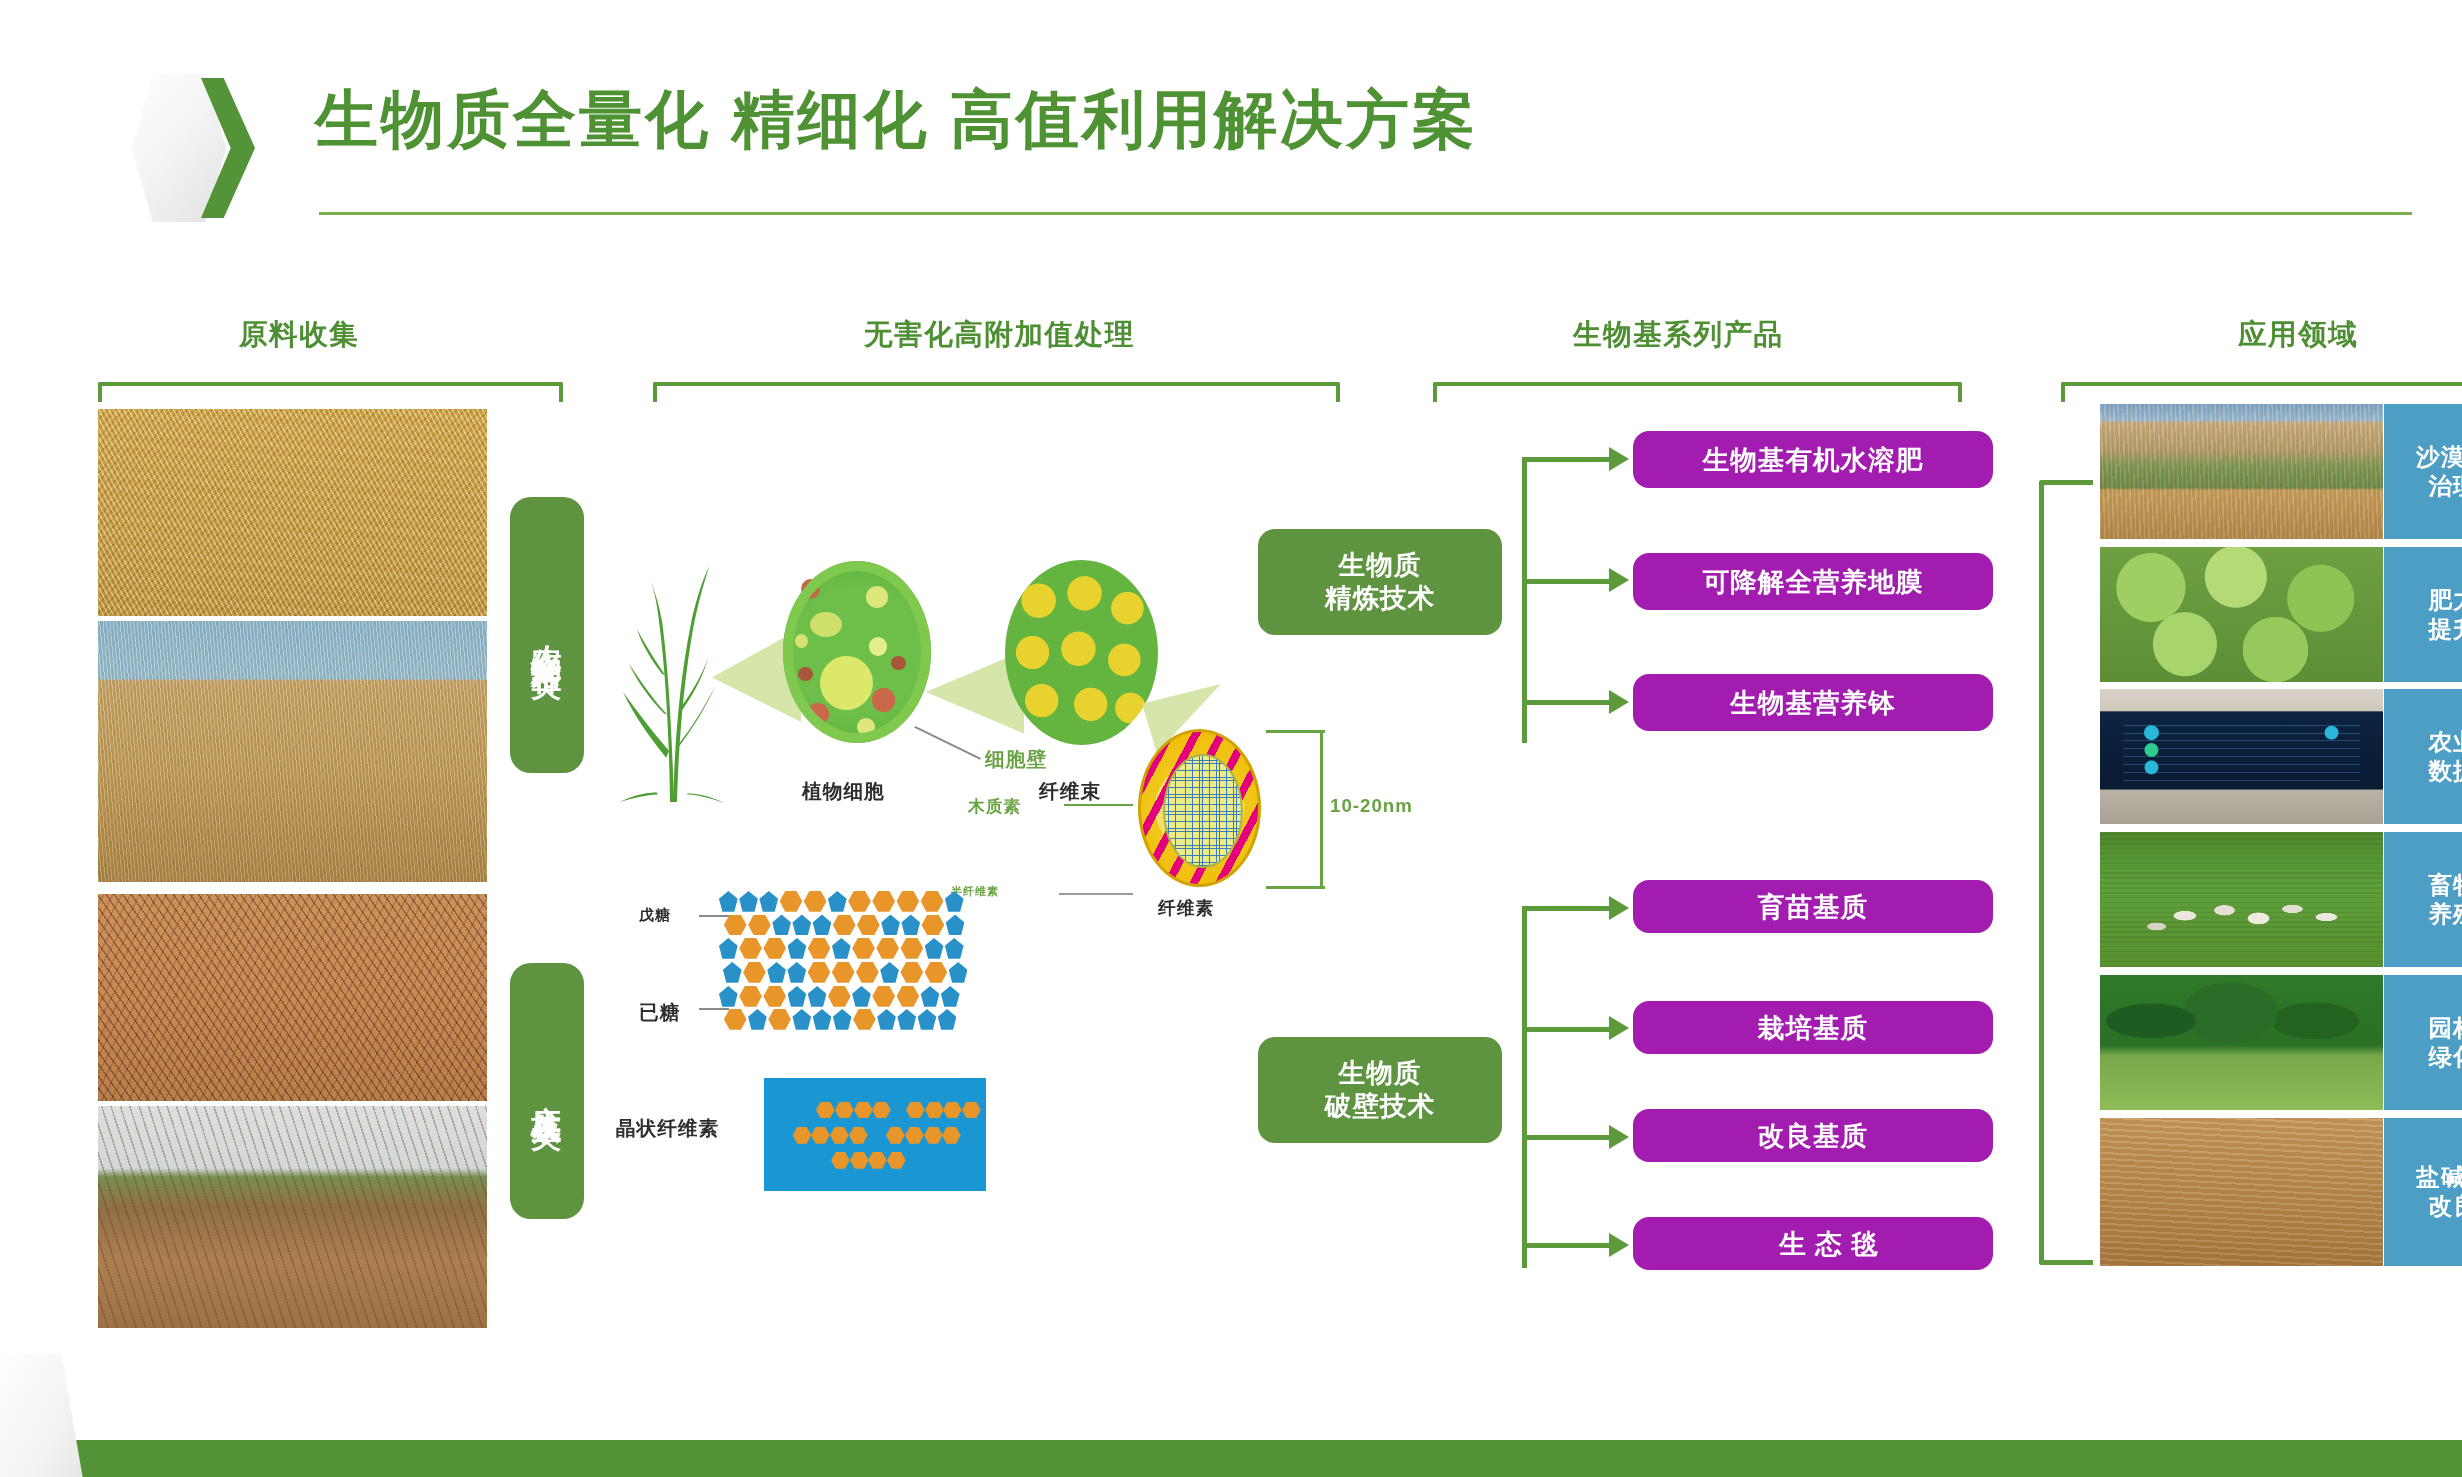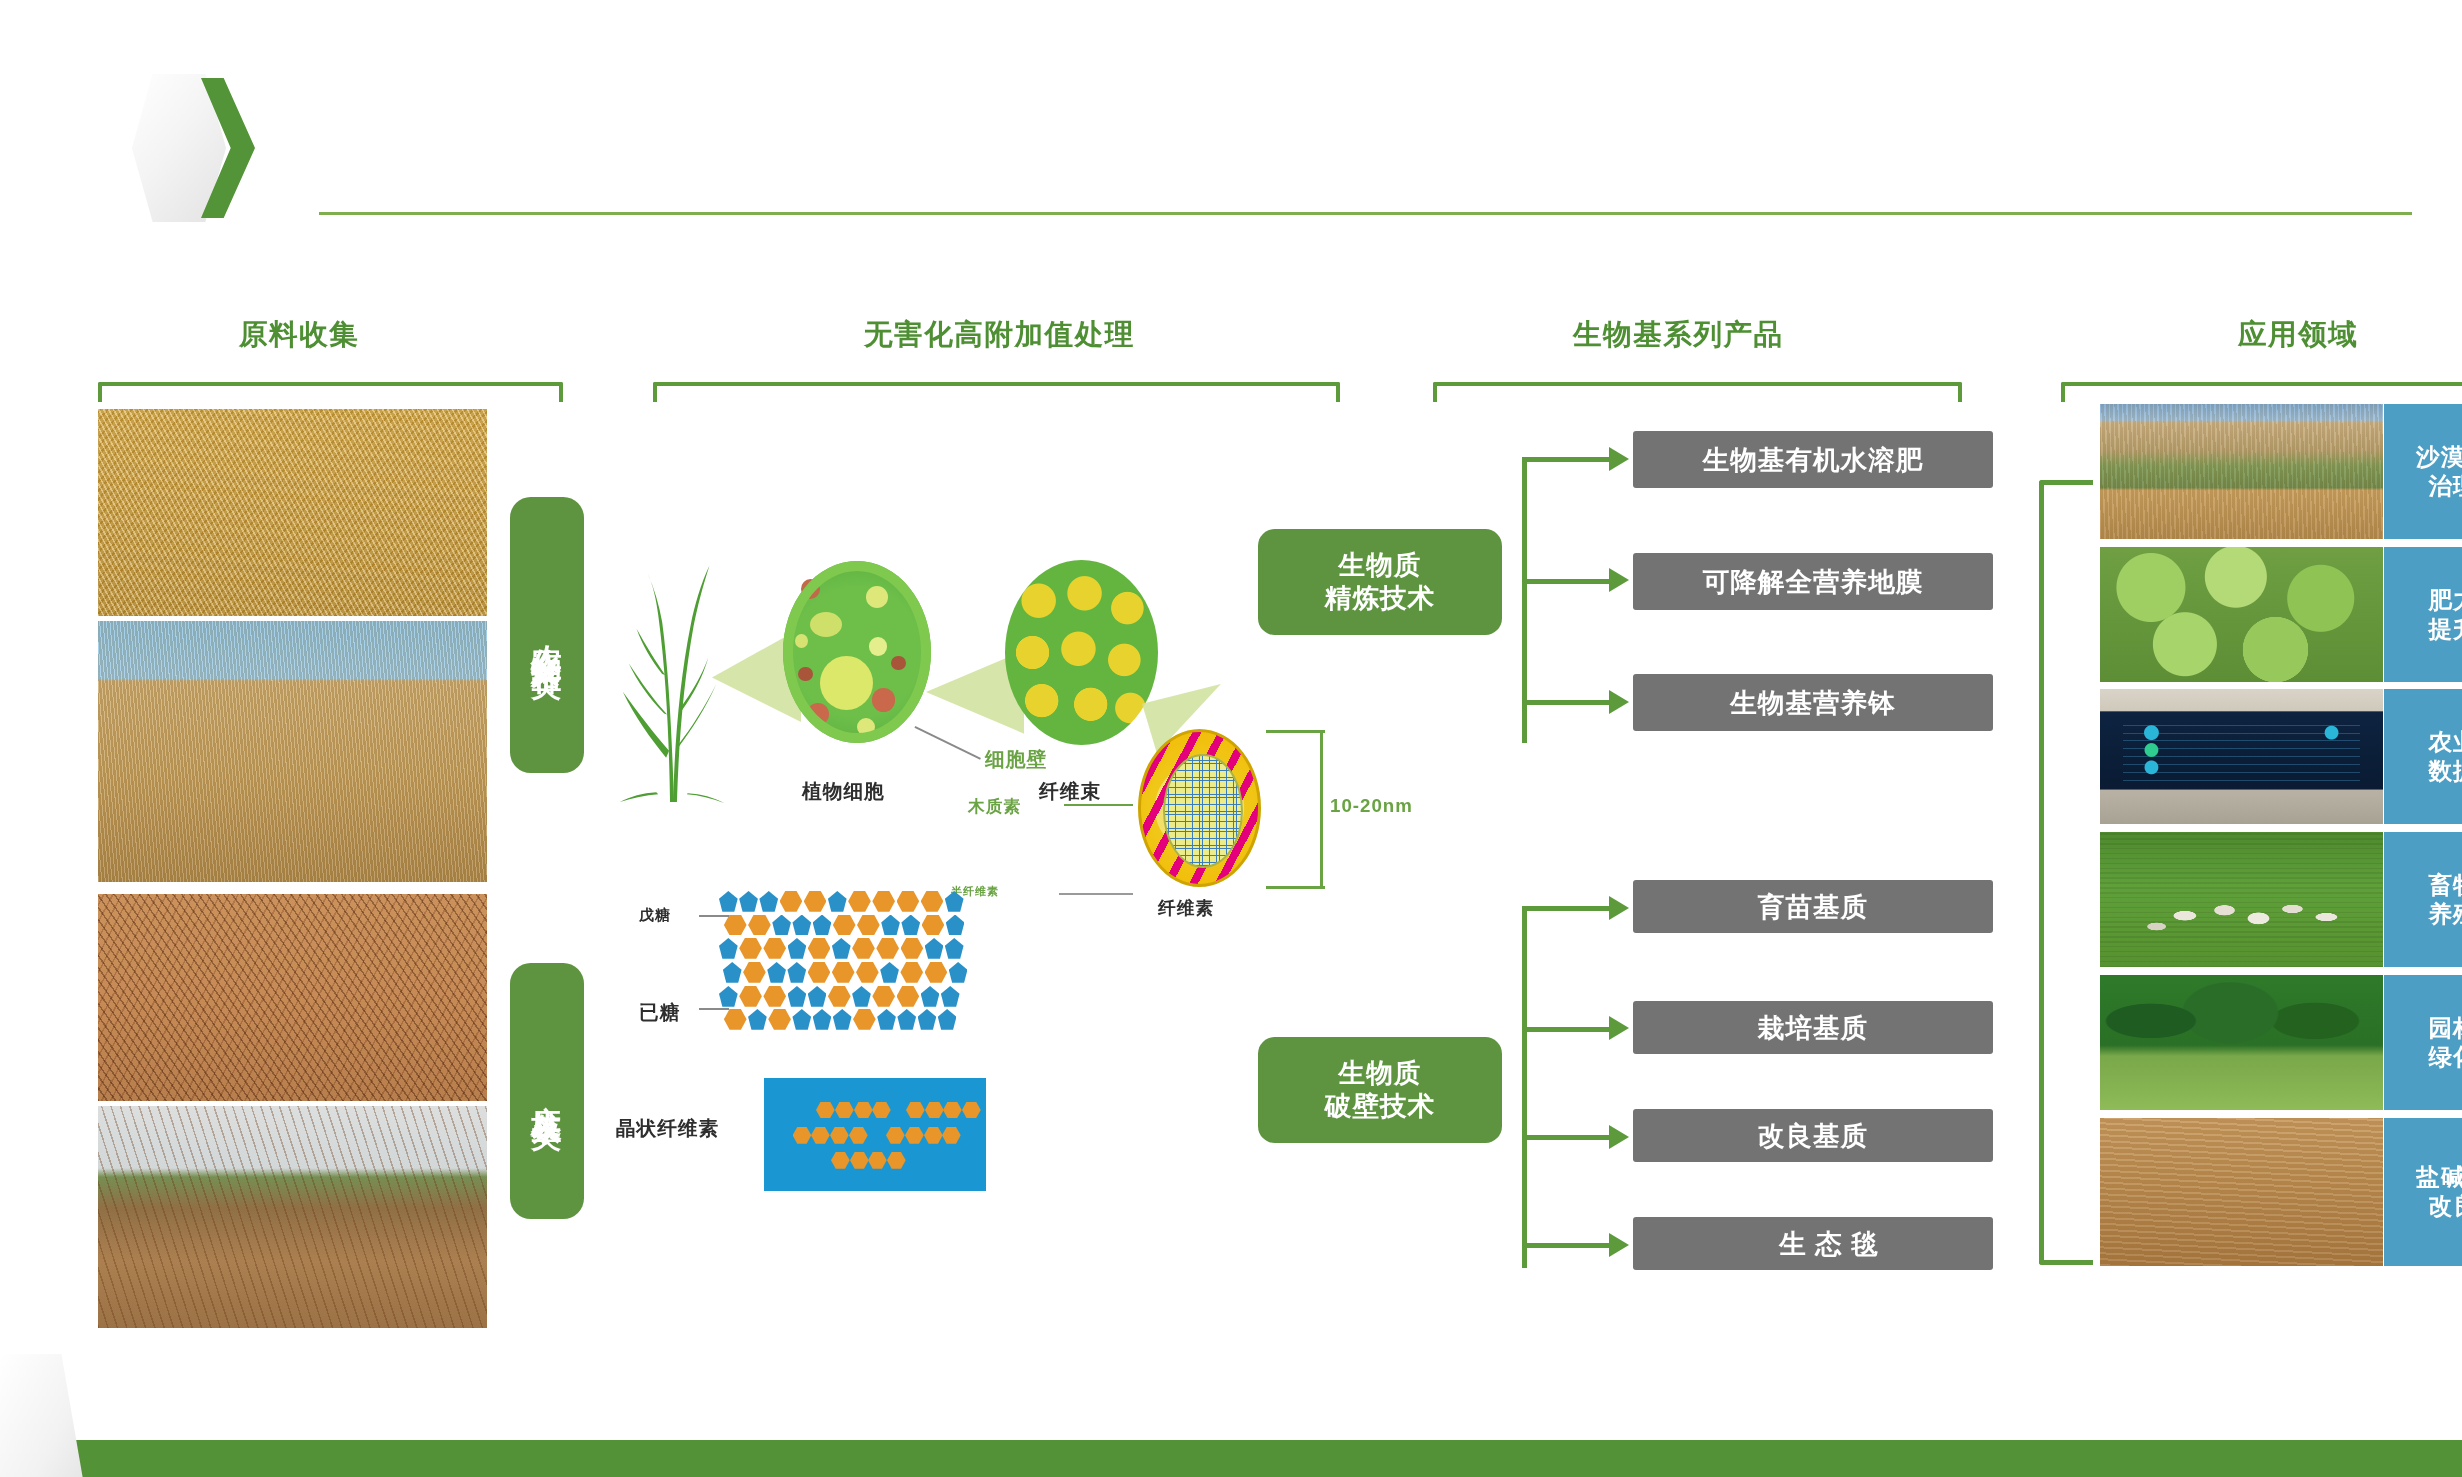--- a/index.html
+++ b/index.html
@@ -185,21 +185,21 @@
   }
   .conn-v { position:absolute; width:5.4px; background:#5c9a3c; }
   .conn-h { position:absolute; height:5.4px; background:#5c9a3c; }
   .arrow-head {
     position:absolute; width:0; height:0;
     border-top:12.8px solid transparent; border-bottom:12.8px solid transparent;
     border-left:20.7px solid #5c9a3c;
   }
 
   .prod-box {
-    position:absolute; background:#737373; border-radius:3px;
+    position:absolute; background:#a21caf; border-radius:16px;
     color:#fff; font-size:26.6px; font-weight:bold;
     display:flex; align-items:center; justify-content:center;
     letter-spacing:1px; white-space:nowrap;
   }
 
   
   #app-bracket {
     position:absolute; border-top:5.4px solid #5c9a3c;
     border-left:5.4px solid #5c9a3c; border-bottom:5.4px solid #5c9a3c;
     border-radius:3px 0 0 3px;
@@ -221,20 +221,21 @@
   }
 </style>
 </head>
 <body>
 
 <div id="title-band">
   <div id="hex-badge">
     <div id="hex-white"></div>
     <div id="hex-green"></div>
   </div>
+  <div id="main-title">生物质全量化 精细化 高值利用解决方案</div>
   <div id="title-rule"></div>
 </div>
 
 <div class="col-header" style="left:239px; top:315px;">原料收集</div>
 <div class="bracket" style="left:98px; top:382px; width:465px;"></div>
 
 <div class="col-header" style="left:864px; top:315px;">无害化高附加值处理</div>
 <div class="bracket" style="left:653px; top:382px; width:687px;"></div>
 
 <div class="col-header" style="left:1573px; top:315px;">生物基系列产品</div>

